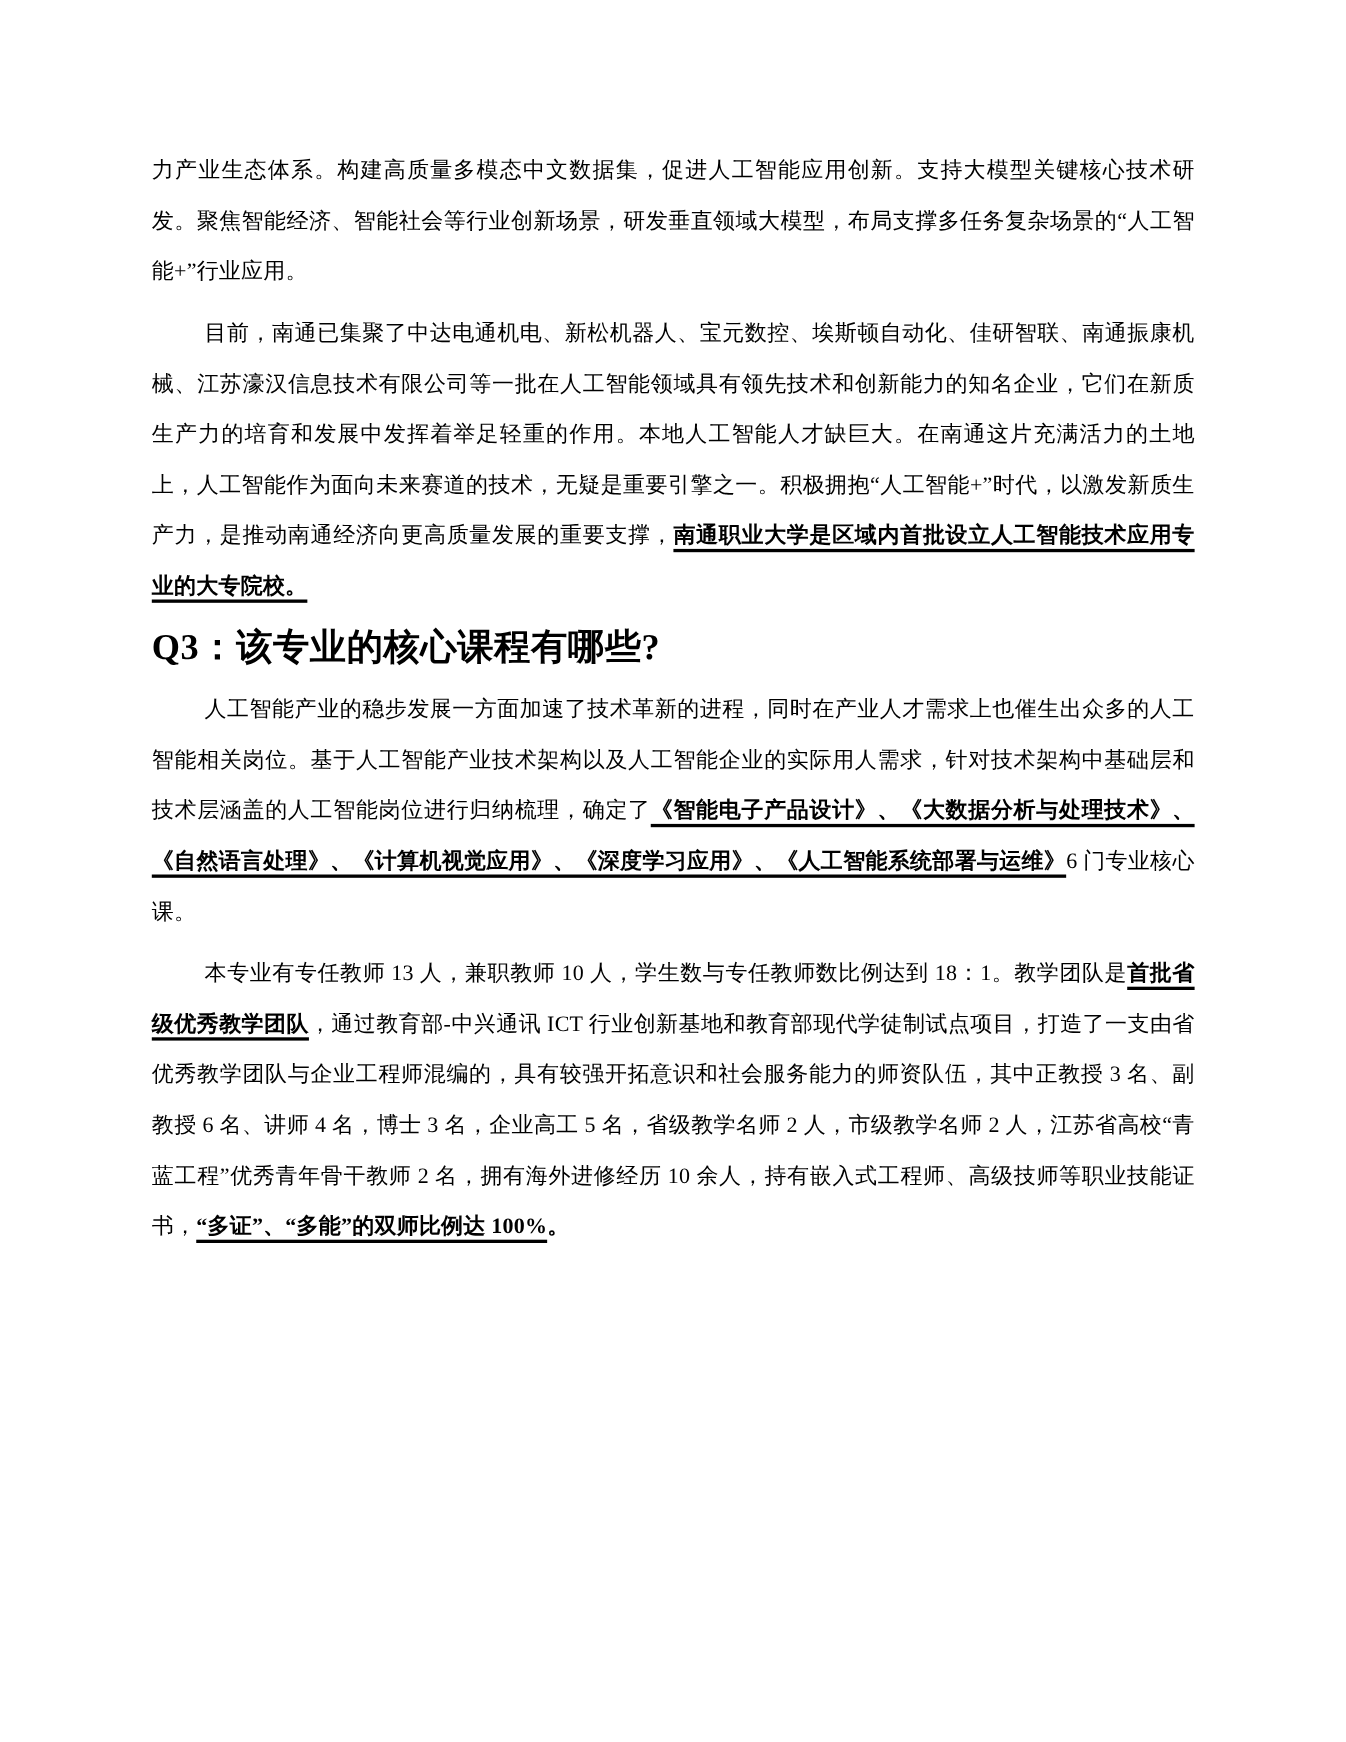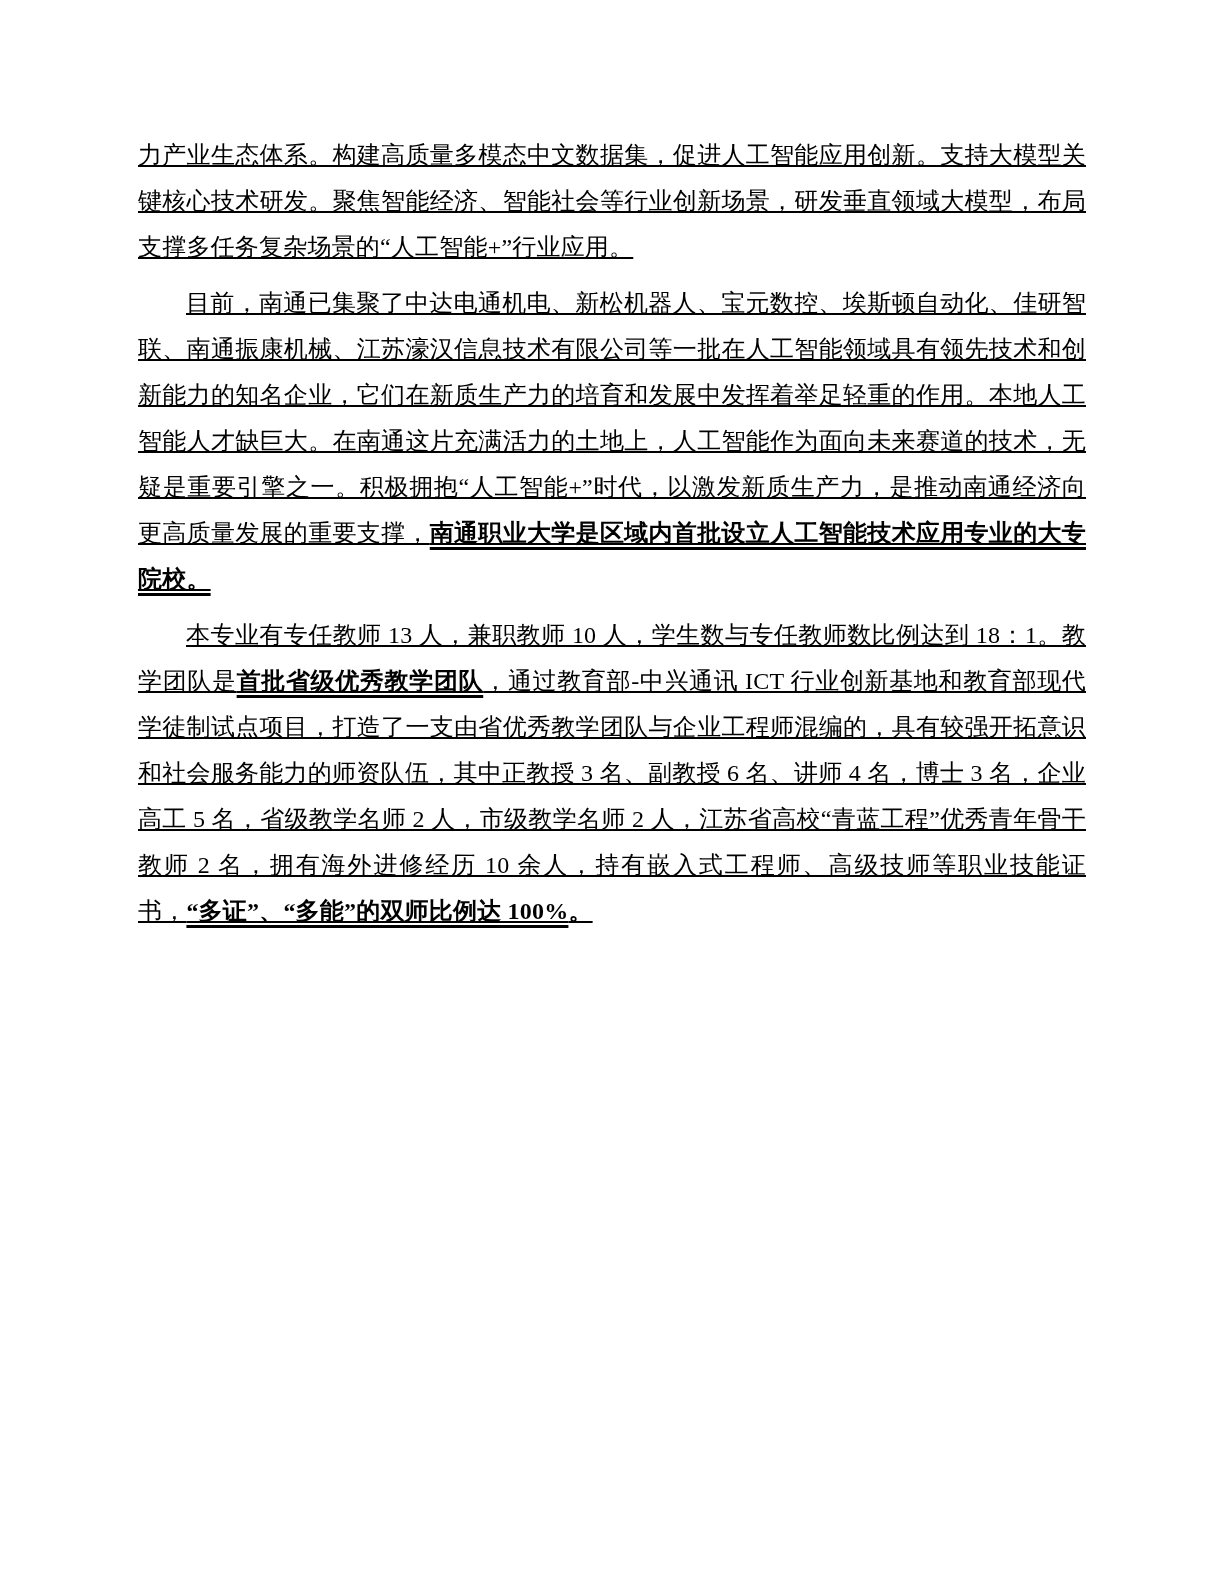--- a/index.html
+++ b/index.html
@@ -14,27 +14,26 @@
     font-family: "Liberation Serif", "DejaVu Serif", serif;
     color: #000000;
   }
   .doc {
     position: absolute;
     left: 138px;
     top: 132px;
     width: 948px;
   }
   .doc p.body {
-    font-size: 24px;
+    font-size: 20px;
     line-height: 46px;
     text-align: justify;
     margin: 0 0 10px 0;
     letter-spacing: 0.2px;
     word-break: break-all;
-    text-decoration: underline;
   }
   .doc p.body.indent { text-indent: 48px; }
   .doc h2.heading {
     font-size: 33px;
     line-height: 46px;
     font-weight: bold;
     margin: 8px 0 10px 0;
     letter-spacing: 0.5px;
   }
   .doc h2.heading .latin {
@@ -47,15 +46,17 @@
     text-underline-offset: 6px;
   }
 </style>
 </head>
 <body>
 
 <div class="page">
   <div class="doc">
       <p class="body"><span>力产业生态体系。构建高质量多模态中文数据集，促进人工智能应用创新。支持大模型关键核心技术研发。聚焦智能经济、智能社会等行业创新场景，研发垂直领域大模型，布局支撑多任务复杂场景的“人工智能+”行业应用。</span></p>
       <p class="body indent"><span>目前，南通已集聚了中达电通机电、新松机器人、宝元数控、埃斯顿自动化、佳研智联、南通振康机械、江苏濠汉信息技术有限公司等一批在人工智能领域具有领先技术和创新能力的知名企业，它们在新质生产力的培育和发展中发挥着举足轻重的作用。本地人工智能人才缺巨大。在南通这片充满活力的土地上，人工智能作为面向未来赛道的技术，无疑是重要引擎之一。积极拥抱“人工智能+”时代，以激发新质生产力，是推动南通经济向更高质量发展的重要支撑，</span><span class="bold underline">南通职业大学是区域内首批设立人工智能技术应用专业的大专院校。</span></p>
+      <h2 class="heading"><span class="latin">Q3：</span><span>该专业的核心课程有哪些?</span></h2>
+      <p class="body indent"><span>人工智能产业的稳步发展一方面加速了技术革新的进程，同时在产业人才需求上也催生出众多的人工智能相关岗位。基于人工智能产业技术架构以及人工智能企业的实际用人需求，针对技术架构中基础层和技术层涵盖的人工智能岗位进行归纳梳理，确定了</span><span class="bold underline">《智能电子产品设计》、《大数据分析与处理技术》、《自然语言处理》、《计算机视觉应用》、《深度学习应用》、《人工智能系统部署与运维》</span><span>6 门专业核心课。</span></p>
       <p class="body indent"><span>本专业有专任教师 13 人，兼职教师 10 人，学生数与专任教师数比例达到 18：1。教学团队是</span><span class="bold underline">首批省级优秀教学团队</span><span>，通过教育部-中兴通讯 ICT 行业创新基地和教育部现代学徒制试点项目，打造了一支由省优秀教学团队与企业工程师混编的，具有较强开拓意识和社会服务能力的师资队伍，其中正教授 3 名、副教授 6 名、讲师 4 名，博士 3 名，企业高工 5 名，省级教学名师 2 人，市级教学名师 2 人，江苏省高校“青蓝工程”优秀青年骨干教师 2 名，拥有海外进修经历 10 余人，持有嵌入式工程师、高级技师等职业技能证书，</span><span class="bold underline">“多证”、“多能”的双师比例达 100%</span><span class="bold">。</span></p>
     </div>
 </div>
 
 </body></html>

